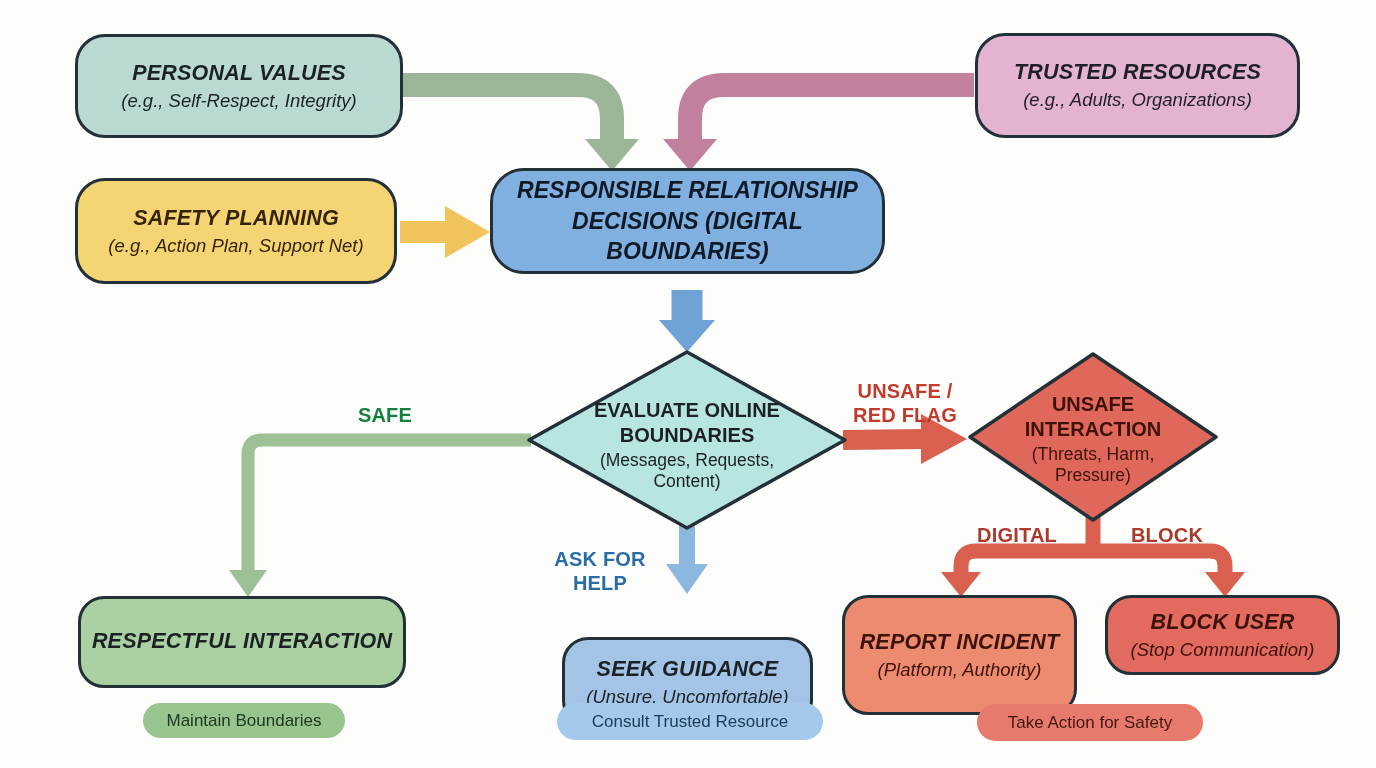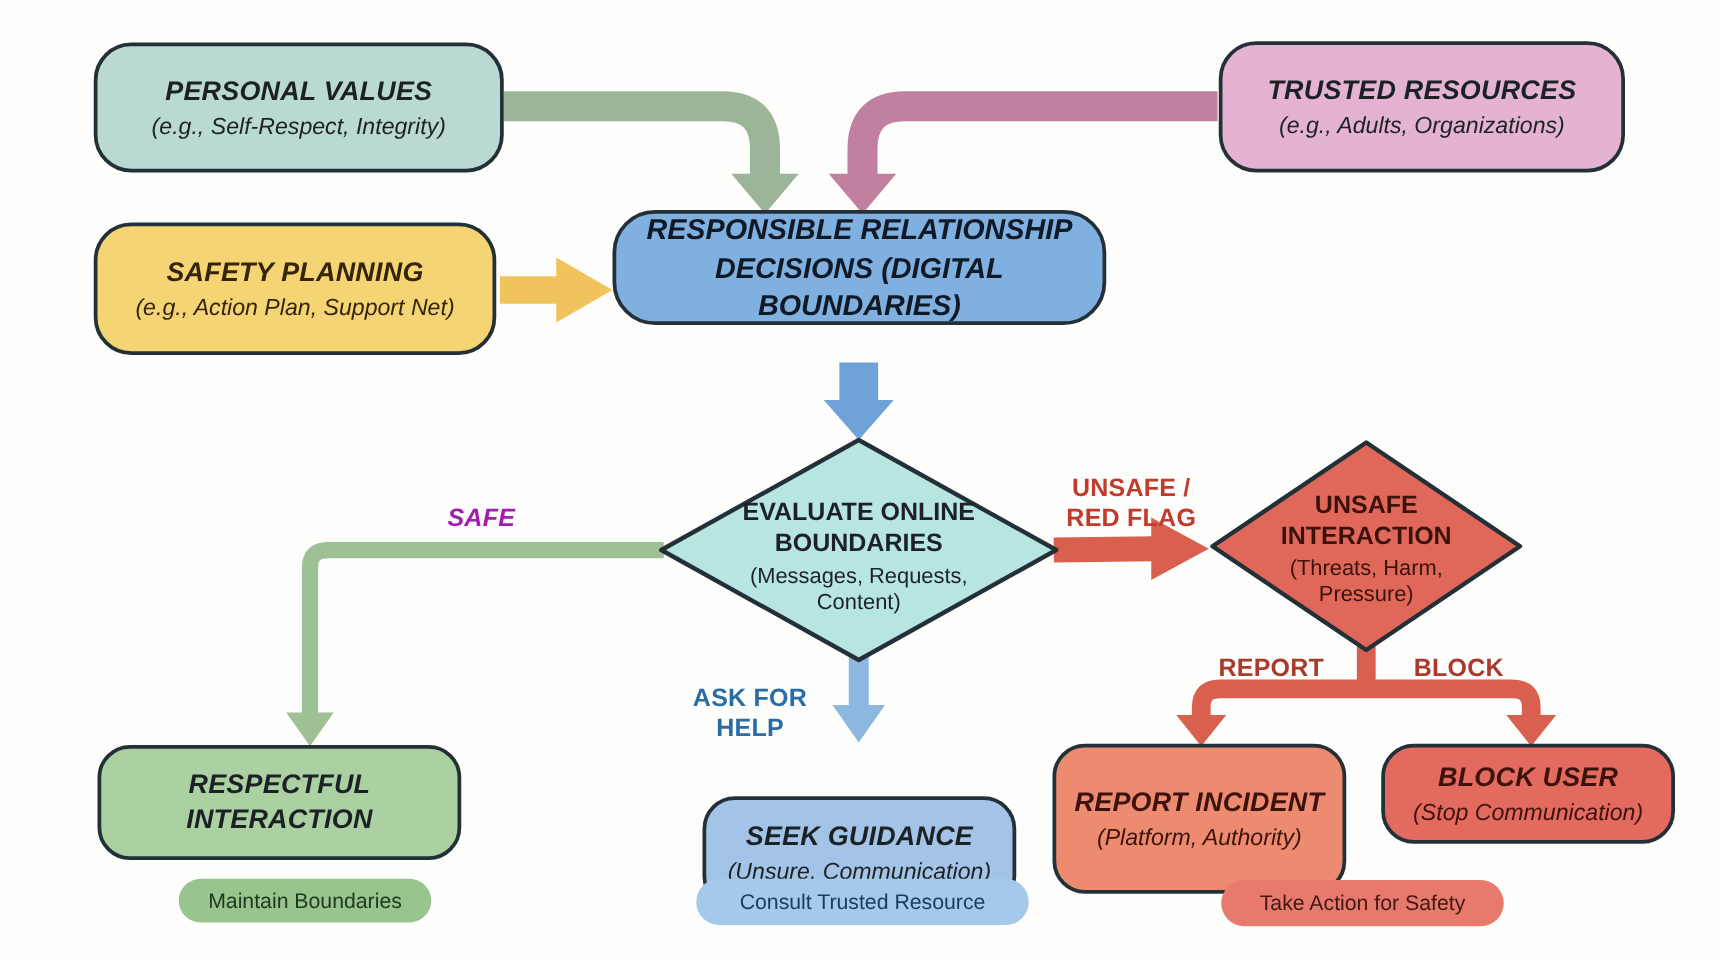--- a/index.html
+++ b/index.html
@@ -83,21 +83,21 @@
   }
   .lbl {
     position: absolute;
     z-index: 2;
     font-weight: bold;
     font-size: 20px;
     text-align: center;
     line-height: 1.18;
     letter-spacing: 0.2px;
   }
-  .lbl-safe   { color: #a21caf; font-style: italic; }
+  .lbl-safe   { color: #15803d; }
   .lbl-unsafe { color: #c23a2b; }
   .lbl-help   { color: #2a6da6; }
   .lbl-action { color: #a93a2c; }
   .pill-maintain { color: #20391f; }
   .pill-consult  { color: #1b3a5c; }
   .pill-take     { color: #40180f; }
   .tinted-brown  { color: #352407; }
   .tinted-maroon { color: #3c120b; }
 </style>
 </head>
@@ -161,41 +161,41 @@
   <div class="node" style="left: 975px; top: 33px; width: 325px; height: 105px; background-color: rgb(229, 179, 210);">
     <div class="node-title">TRUSTED RESOURCES</div>
     <div class="node-sub">(e.g., Adults, Organizations)</div>
   </div>
 
   <div class="node tinted-brown" style="left: 75px; top: 178px; width: 322px; height: 106px; background-color: rgb(245, 213, 115);">
     <div class="node-title">SAFETY PLANNING</div>
     <div class="node-sub">(e.g., Action Plan, Support Net)</div>
   </div>
 
-  <div class="node hub" style="left: 490px; top: 168px; width: 395px; height: 92px; background-color: rgb(127, 176, 224);">
+  <div class="node hub" style="left: 490px; top: 168px; width: 395px; height: 106px; background-color: rgb(127, 176, 224);">
     <div class="hub-text">RESPONSIBLE RELATIONSHIP DECISIONS (DIGITAL BOUNDARIES)</div>
   </div>
 
   <div class="dtext" style="left:572px; top:398px; width:230px;">
     <div class="d-title">EVALUATE ONLINE BOUNDARIES</div>
     <div class="d-sub">(Messages, Requests, Content)</div>
   </div>
 
   <div class="dtext tinted-maroon" style="left:998px; top:392px; width:190px;">
     <div class="d-title">UNSAFE INTERACTION</div>
     <div class="d-sub">(Threats, Harm, Pressure)</div>
   </div>
 
-  <div class="node" style="left: 78px; top: 596px; width: 291px; height: 92px; border-radius: 26px; background-color: rgb(171, 209, 162);">
+  <div class="node" style="left: 78px; top: 596px; width: 328px; height: 92px; border-radius: 26px; background-color: rgb(171, 209, 162);">
     <div class="node-title">RESPECTFUL INTERACTION</div>
   </div>
 
   <div class="node" style="left: 562px; top: 597px; width: 251px; height: 90px; border-radius: 26px; background-color: rgb(163, 196, 230); margin-top: 40px;">
     <div class="node-title">SEEK GUIDANCE</div>
-    <div class="node-sub">(Unsure, Communication)</div>
+    <div class="node-sub">(Unsure, Uncomfortable)</div>
   </div>
 
   <div class="node tinted-maroon" style="left: 842px; top: 595px; width: 235px; height: 120px; border-radius: 26px; background-color: rgb(236, 139, 112);">
     <div class="node-title">REPORT INCIDENT</div>
     <div class="node-sub">(Platform, Authority)</div>
   </div>
 
   <div class="node tinted-maroon" style="left: 1105px; top: 595px; width: 235px; height: 80px; border-radius: 26px; background-color: rgb(226, 106, 94);">
     <div class="node-title">BLOCK USER</div>
     <div class="node-sub">(Stop Communication)</div>
@@ -203,21 +203,21 @@
 
   <div class="lbl lbl-safe" style="left:340px; top:404px; width:90px;">SAFE</div>
 
   <div class="lbl lbl-unsafe" style="left:845px; top:380px; width:120px;">
     <div>UNSAFE /</div>
     <div>RED FLAG</div>
   </div>
 
   <div class="lbl lbl-help" style="left:525px; top:548px; width:150px;">ASK FOR HELP</div>
 
-  <div class="lbl lbl-action" style="left:967px; top:524px; width:100px;">REPORT</div>
+  <div class="lbl lbl-action" style="left:967px; top:524px; width:100px;">DIGITAL</div>
 
   <div class="lbl lbl-action" style="left:1117px; top:524px; width:100px;">BLOCK</div>
 
   <div class="pill pill-maintain" style="left: 143px; top: 703px; width: 202px; height: 35px; background-color: rgb(151, 197, 141);">Maintain Boundaries</div>
 
   <div class="pill pill-consult" style="left: 557px; top: 703px; width: 266px; height: 37px; background-color: rgb(165, 201, 234);">Consult Trusted Resource</div>
 
   <div class="pill pill-take" style="left: 977px; top: 704px; width: 226px; height: 37px; background-color: rgb(232, 122, 109);">Take Action for Safety</div>
 
 </div>

